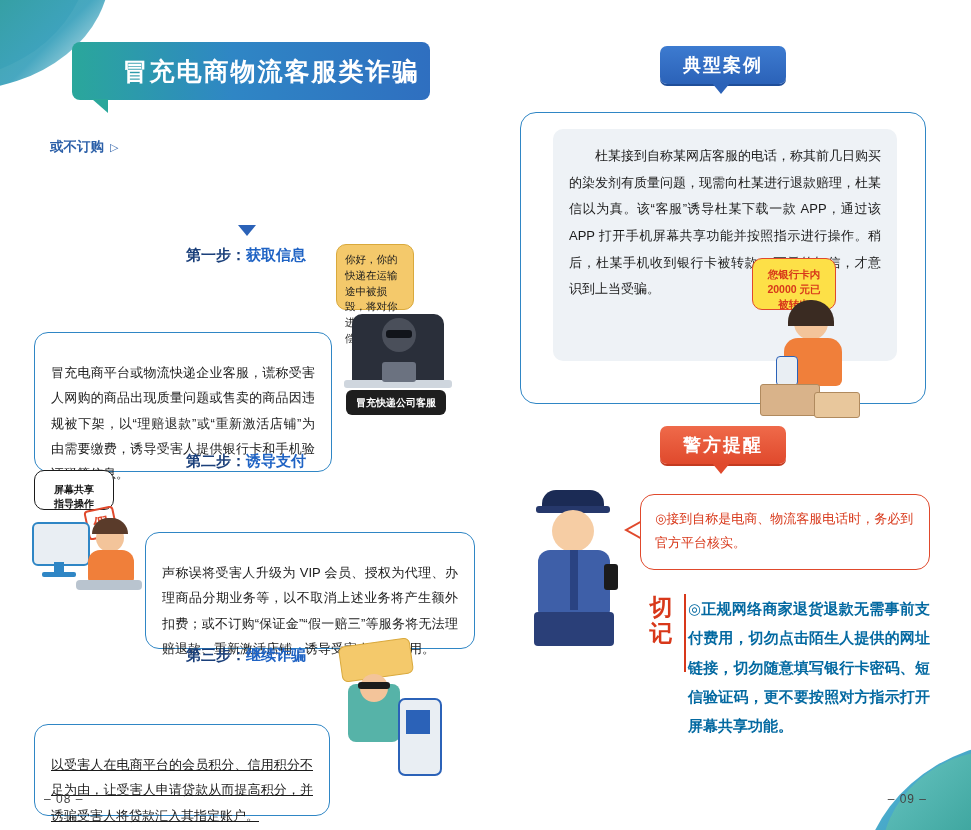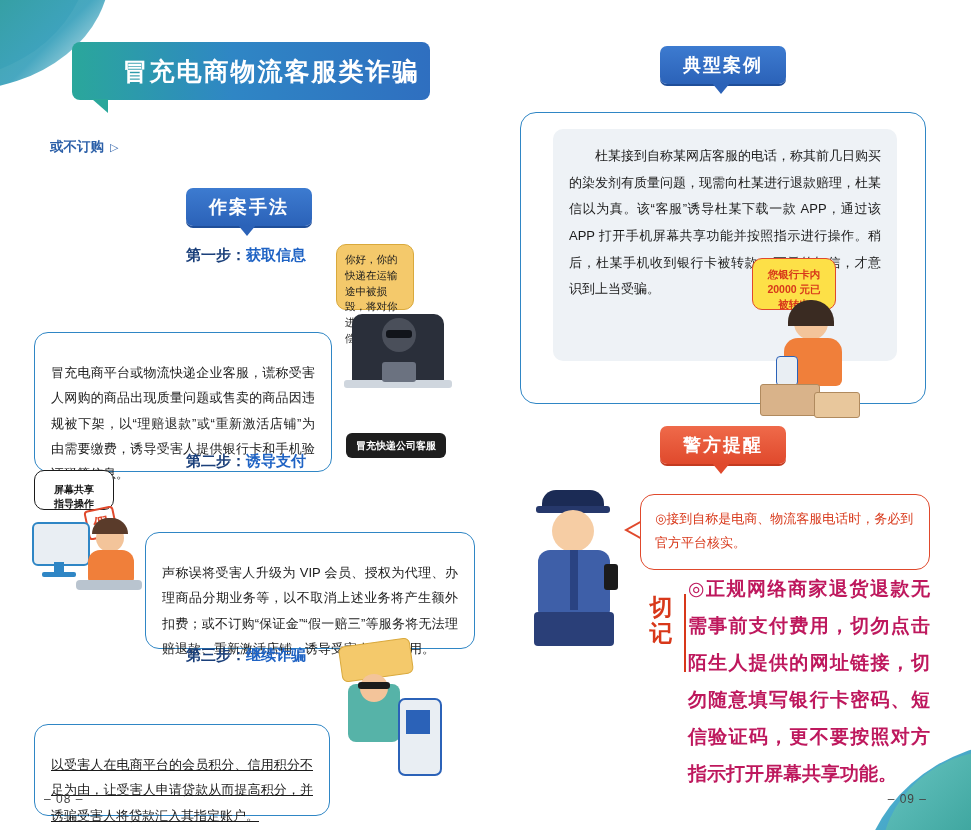--- a/index.html
+++ b/index.html
@@ -135,22 +135,22 @@
     position:absolute;left:628px;top:521px;width:0;height:0;
     border-top:9px solid transparent;border-bottom:9px solid transparent;
     border-right:16px solid #fff;
   }
   .qiji{
     position:absolute;left:640px;top:594px;width:42px;
     color:#d8381a;font-weight:bold;font-size:23px;line-height:1.15;
     font-family:"DejaVu Serif","Liberation Serif",serif;text-align:center;
   }
   .qiji-note{
-    position:absolute;left:688px;top:570px;width:242px;
-    color:#be185d;font-size:19px;font-weight:bold;line-height:1.95;text-align:justify;
+    position:absolute;left:688px;top:594px;width:242px;
+    color:#0369a1;font-size:15px;font-weight:bold;line-height:1.95;text-align:justify;
   }
   .qiji-bar{
     position:absolute;left:684px;top:594px;width:2px;height:78px;background:#d8381a;
   }
 
   
   .pgnum{position:absolute;bottom:24px;font-size:12px;color:#444;letter-spacing:1px;}
   .pgnum.l{left:44px;} .pgnum.r{right:44px;}
 
   
@@ -172,42 +172,39 @@
   <div class="title-banner">
     <span class="txt">冒充电商物流客服类诈骗</span>
   </div>
   <div class="title-tail"></div>
 
   <div class="group-line">
     <span class="lbl">或不订购</span>
     <span class="tri">▷</span>
   </div>
 
-  <div class="pill blue" style="left:186px;top:188px;width:126px;height:38px;font-size:18px;">
-    <span>作案手法</span>
-  </div>
   <div style="position:absolute;left:238px;top:225px;width:0;height:0;border-left:9px solid transparent;border-right:9px solid transparent;border-top:11px solid #2b62b8;"></div>
 
   <div class="step-head" style="left:186px;top:246px;">
     <span class="no">第一步：</span><span class="nm">获取信息</span>
   </div>
 
   <div class="card" style="left:34px;top:284px;width:298px;height:140px;">
     <p>冒充电商平台或物流快递企业客服，谎称受害人网购的商品出现质量问题或售卖的商品因违规被下架，以“理赔退款”或“重新激活店铺”为由需要缴费，诱导受害人提供银行卡和手机验证码等信息。</p>
   </div>
 
   <div class="ill" style="left:336px;top:244px;width:116px;height:178px;">
     <div class="bubble dark" style="left:0;top:0;width:78px;height:66px;">你好，你的快递在运输途中被损毁，将对你进行经济赔偿 … …</div>
 
     <div class="rr" style="left:16px;top:70px;width:92px;height:72px;background:#2a2f3a;border-radius:10px 10px 0 0;"></div>
     <div class="circ" style="left:46px;top:74px;width:34px;height:34px;background:#4a4f5a;"></div>
     <div class="sq" style="left:50px;top:86px;width:26px;height:8px;background:#11141a;border-radius:3px;"></div>
     <div class="rr" style="left:8px;top:136px;width:108px;height:8px;background:#cfd6de;border-radius:3px;"></div>
     <div class="rr" style="left:46px;top:118px;width:34px;height:20px;background:#6b7280;border-radius:3px;"></div>
-    <div class="bubble black" style="left:10px;top:146px;width:100px;margin-top:43px;">冒充快递公司客服</div>
+    <div class="bubble black" style="left:10px;top:146px;width:100px;">冒充快递公司客服</div>
   </div>
 
   <div class="step-head" style="left:186px;top:452px;">
     <span class="no">第二步：</span><span class="nm">诱导支付</span>
   </div>
 
   <div class="card" style="left:145px;top:484px;width:330px;height:117px;">
     <p>声称误将受害人升级为 VIP 会员、授权为代理、办理商品分期业务等，以不取消上述业务将产生额外扣费；或不订购“保证金”“假一赔三”等服务将无法理赔退款、重新激活店铺，诱导受害人支付费用。</p>
   </div>
 

